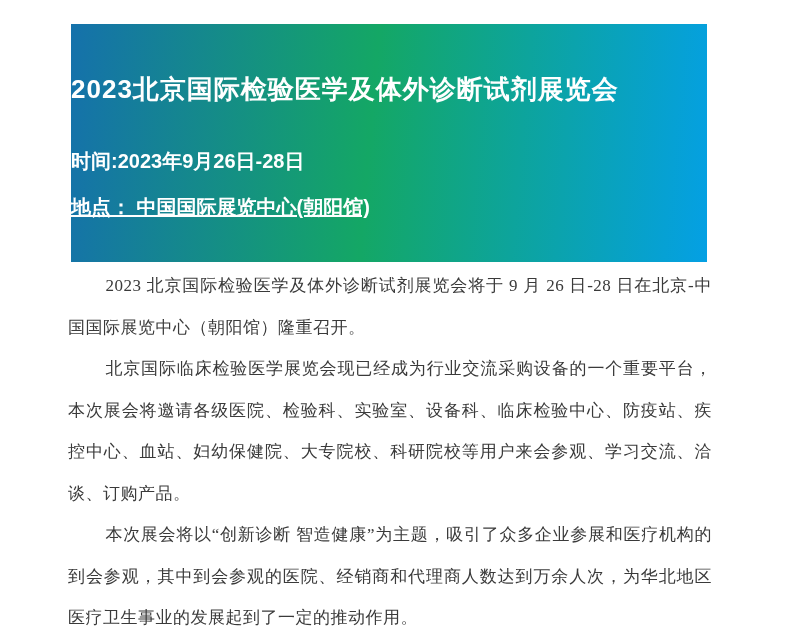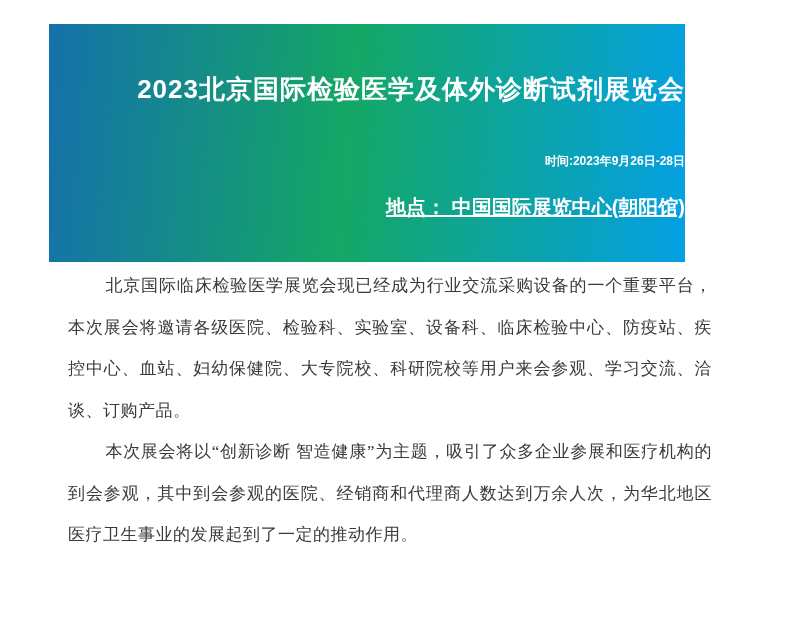--- a/index.html
+++ b/index.html
@@ -13,38 +13,38 @@
     overflow: hidden;
     font-family: "Liberation Serif", serif;
   }
   .page {
     width: 792px;
     height: 639px;
     background: #ffffff;
   }
   .banner {
     box-sizing: border-box;
-    margin: 24px 0 0 49px;
+    margin: 24px 0 0 71px;
     width: 636px;
     height: 238px;
     background: linear-gradient(95deg, #1571ab 0%, #14a765 47%, #04a0e4 100%);
-    text-align: right;
+    text-align: left;
     color: #ffffff;
     font-family: "Liberation Sans", sans-serif;
     font-weight: bold;
   }
   .banner-title {
     padding-top: 50px;
     font-size: 26px;
     line-height: 30px;
     letter-spacing: 1px;
   }
   .banner-time {
     margin-top: 45px;
-    font-size: 12px;
+    font-size: 20px;
     line-height: 24px;
   }
   .banner-location {
     margin-top: 22px;
     font-size: 20px;
     line-height: 24px;
     text-decoration: underline;
   }
   .article {
     margin: 3px 80px 0 68px;
@@ -65,17 +65,18 @@
 
 <div class="page">
 
   <div class="banner" style="background: linear-gradient(95deg, rgb(21, 113, 171) 0%, rgb(20, 167, 101) 47%, rgb(4, 160, 228) 100%); color: rgb(255, 255, 255);">
     <div class="banner-title">2023北京国际检验医学及体外诊断试剂展览会</div>
     <div class="banner-time">时间:2023年9月26日-28日</div>
     <div class="banner-location">地点： 中国国际展览中心(朝阳馆)</div>
   </div>
 
   <div class="article" style="color: rgb(58, 58, 58);">
+    <p>2023 北京国际检验医学及体外诊断试剂展览会将于 9 月 26 日-28 日在北京-中国国际展览中心（朝阳馆）隆重召开。</p>
     <p>北京国际临床检验医学展览会现已经成为行业交流采购设备的一个重要平台，本次展会将邀请各级医院、检验科、实验室、设备科、临床检验中心、防疫站、疾控中心、血站、妇幼保健院、大专院校、科研院校等用户来会参观、学习交流、洽谈、订购产品。</p>
     <p>本次展会将以“创新诊断 智造健康”为主题，吸引了众多企业参展和医疗机构的到会参观，其中到会参观的医院、经销商和代理商人数达到万余人次，为华北地区医疗卫生事业的发展起到了一定的推动作用。</p>
   </div>
 
 </div>
 
 </body></html>

